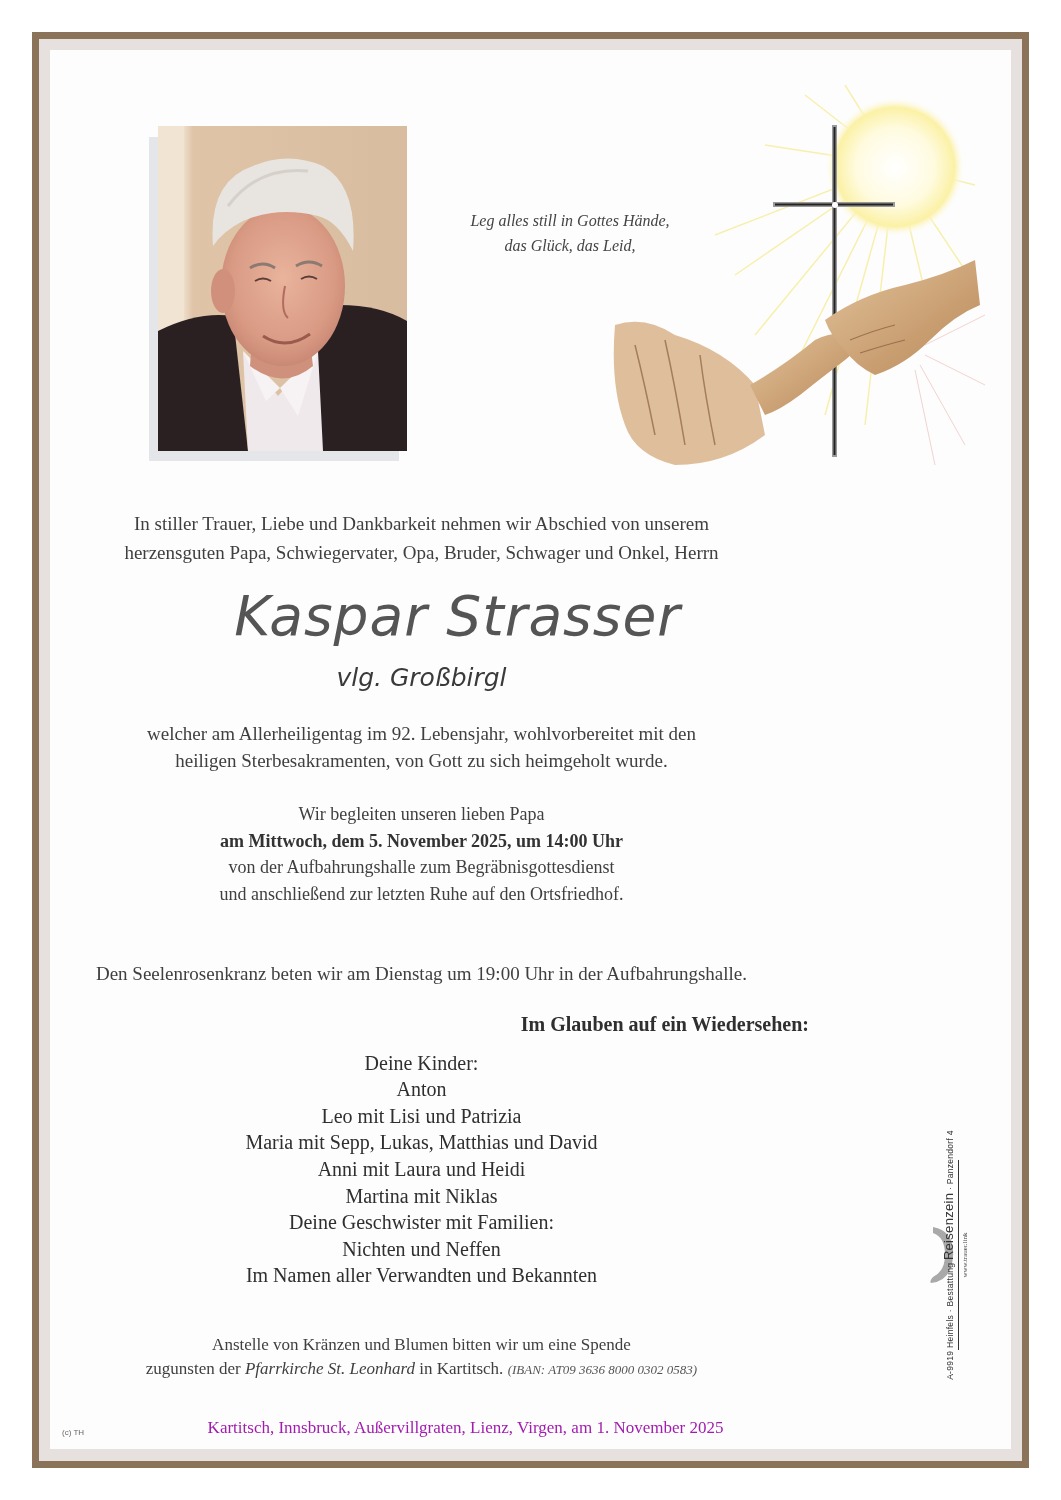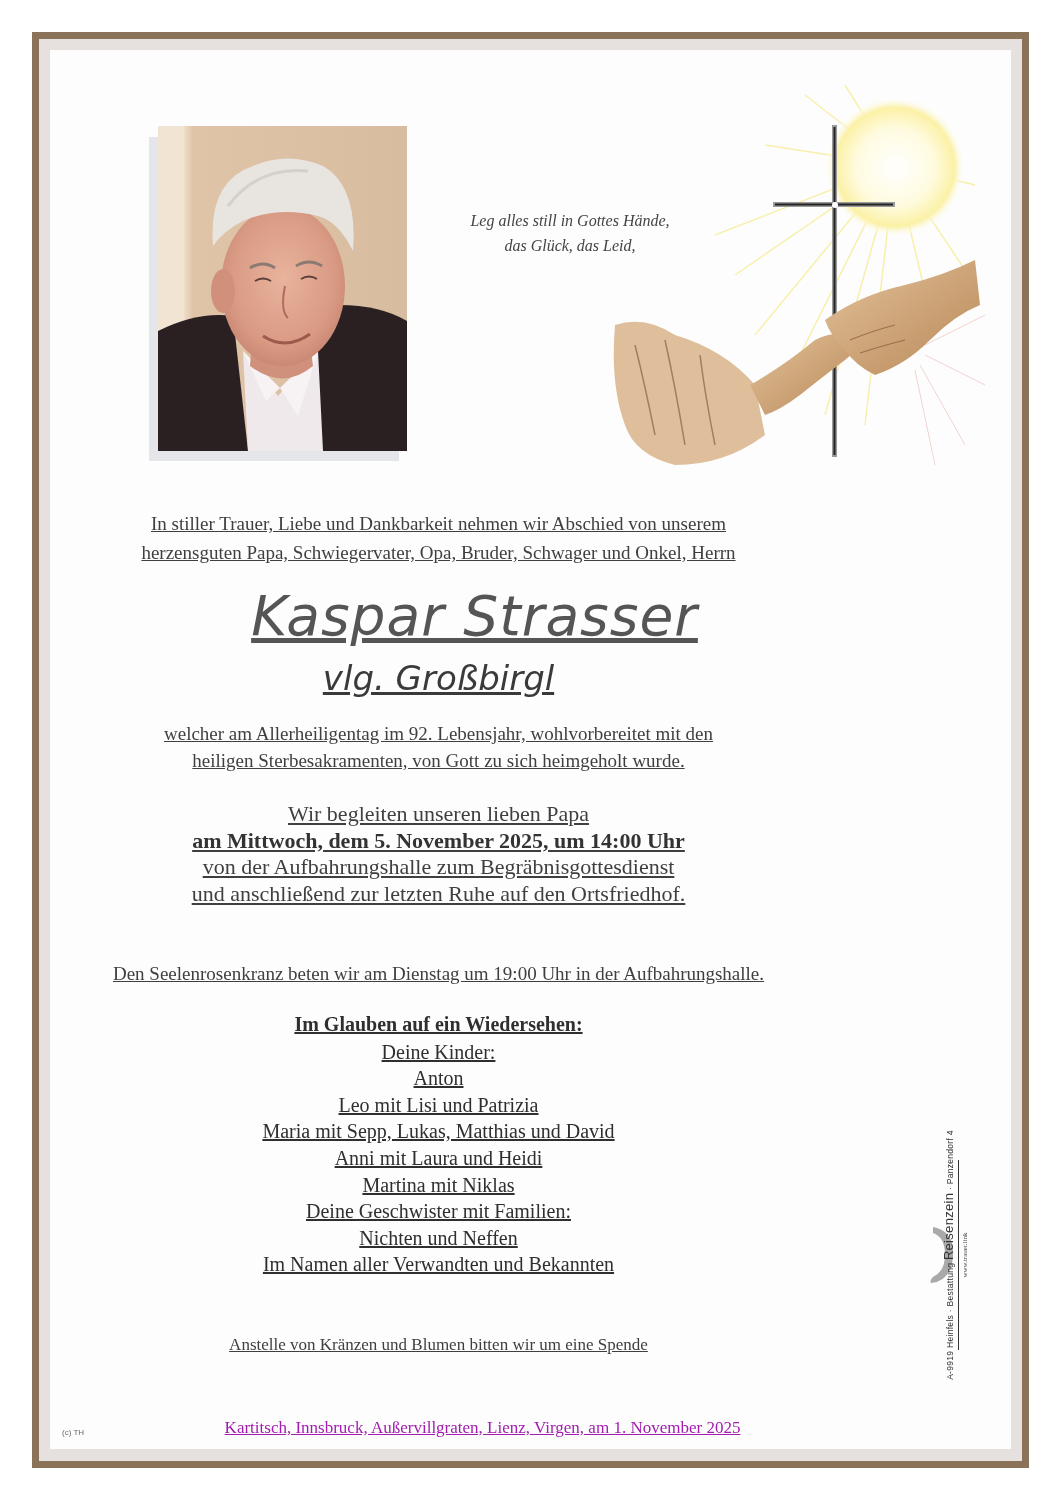--- a/index.html
+++ b/index.html
@@ -13,32 +13,32 @@
   .photo-shadow { position:absolute; left:149px; top:137px; width:250px; height:324px; background:#e4e6ea; }
   .photo { position:absolute; left:158px; top:126px; width:249px; height:325px; overflow:hidden;
          background:linear-gradient(90deg,#f3e7d7 0%,#efe1cd 10%,#e0c4a8 14%,#dcc0a3 60%,#d8bc9f 100%); }
   .photo svg { position:absolute; left:0; top:0; }
 
   .verse { position:absolute; left:420px; top:208px; width:300px; text-align:center;
          font-style:italic; font-size:16px; line-height:25px; color:#444; }
 
   .art { position:absolute; left:585px; top:85px; width:400px; height:440px; }
 
-  .center-text { position:absolute; left:51px; width:775px; text-align:center;text-decoration:underline; }
+  .center-text { position:absolute; left:34px; width:775px; text-align:center; }
   .intro { top:509px; font-size:19px; line-height:29px; color:#3f3f3f; }
   .name { top:581px; font-family:"DejaVu Sans", sans-serif; font-style:italic; font-size:55px;
          line-height:70px; color:#555; letter-spacing:1px; font-weight:normal;padding-left:36px; }
-  .alias { top:660px; font-family:"DejaVu Sans", sans-serif; font-style:italic; font-size:34px;
+  .alias { top:660px; font-family:"DejaVu Sans", sans-serif; font-style:italic; font-size:25px;
          line-height:36px; color:#3a3a3a; }
   .para1 { top:720px; font-size:19px; line-height:27px; color:#3f3f3f; }
-  .para2 { top:801px; font-size:22px; line-height:26.5px; color:#3f3f3f; }
+  .para2 { top:801px; font-size:18px; line-height:26.5px; color:#3f3f3f; }
   .para2 .strong { font-weight:bold; color:#333; }
   .para3 { top:960px; font-size:19px; line-height:27px; color:#3f3f3f; }
   .family { top:1011px; font-size:20px; line-height:26.6px; color:#2f2f2f; }
-  .family .head { font-weight:bold; margin-bottom:1px; }
+  .family .head { font-weight:bold; margin-bottom:12px;text-align:right; }
   .donate { top:1333px; font-size:17px; line-height:24px; color:#3f3f3f; }
   .donate .iban { font-size:13px; font-style:italic; color:#555; }
   .place-date { top:1416px; font-size:17px; line-height:24px; color:#a21caf;padding-left:44px; }
 
   .copyright { position:absolute; left:62px; top:1428px; font-family:"Liberation Sans", sans-serif;
          font-size:8px; color:#666; }
 
   .imprint { position:absolute; left:925px; top:1085px; width:60px; height:340px; }
   .imprint .rot { position:absolute; left:30px; top:170px; width:340px; transform:translate(-50%,-50%) rotate(-90deg);
          text-align:center; }
@@ -179,20 +179,21 @@
   <div>Maria mit Sepp, Lukas, Matthias und David</div>
   <div>Anni mit Laura und Heidi</div>
   <div>Martina mit Niklas</div>
   <div>Deine Geschwister mit Familien:</div>
   <div>Nichten und Neffen</div>
   <div>Im Namen aller Verwandten und Bekannten</div>
 </div>
 
 <div class="center-text donate">
   <div>Anstelle von Kränzen und Blumen bitten wir um eine Spende</div>
+  <div><span>zugunsten der </span><i>Pfarrkirche St. Leonhard</i><span> in Kartitsch. </span><span class="iban">(IBAN: AT09 3636 8000 0302 0583)</span></div>
 </div>
 
 <div class="center-text place-date">Kartitsch, Innsbruck, Außervillgraten, Lienz, Virgen, am 1. November 2025</div>
 
 <div class="copyright">(c) TH</div>
 
 <div class="imprint">
   <svg class="logo" width="26" height="60" viewBox="0 0 26 60">
     <path d="M4 2 Q26 6 24 32 Q22 56 2 58 Q0 56 4 52 Q16 46 16 30 Q16 12 4 8 Z" fill="#a9a9a9"></path>
   </svg>

